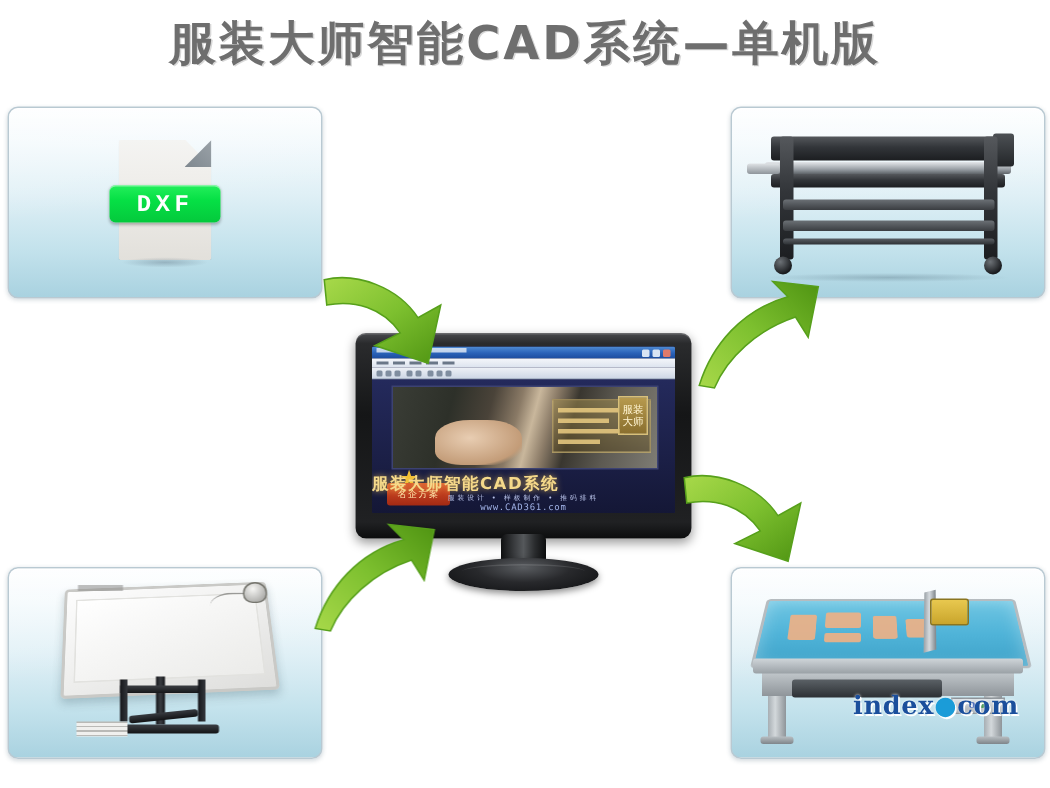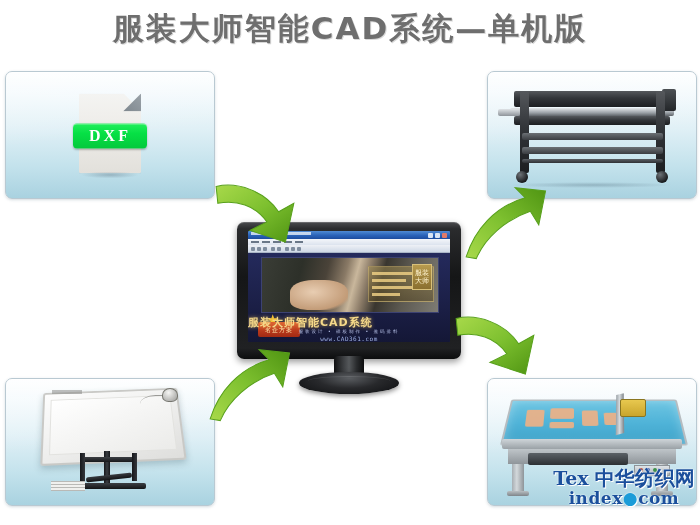--- a/index.html
+++ b/index.html
@@ -95,21 +95,21 @@
     left: -6px; top: 38%;
     width: 74px; height: 25px;
     background: linear-gradient(to bottom, #24ef5c 0%, #06e045 40%, #04c93c 100%);
     border-radius: 4px;
     box-shadow: 0 1px 2px rgba(0,0,0,0.25), inset 0 1px 0 rgba(255,255,255,0.45);
     display: flex; align-items: center; justify-content: center;
     color: #ffffff;
     font-size: 16px;
     font-weight: bold;
     letter-spacing: 3px;
-    font-family: Liberation Serif, serif;
+    font-family: Liberation Mono, monospace;
   }
   .dxf-shadow {
     position: absolute;
     left: 2px; bottom: -5px;
     width: 58px; height: 7px;
     background: radial-gradient(ellipse at center, rgba(90,110,125,0.38), rgba(90,110,125,0) 70%);
   }
 
   
   .cutter {
@@ -763,20 +763,16 @@
         <div class="splash-url">www.CAD361.com</div>
       </div>
 
     </div>
   </div>
   <div class="mon-neck"></div>
   <div class="mon-base"></div>
 </div>
 
 <div id="watermark">
-  <div class="wm-row1">
-    <span class="wm-tex">Tex</span>
-    <span class="wm-cn">中华纺织网</span>
-  </div>
   <div class="wm-row2">
     <span>index</span><span class="dot">●</span><span>com</span>
   </div>
 </div>
 
 </body></html>

